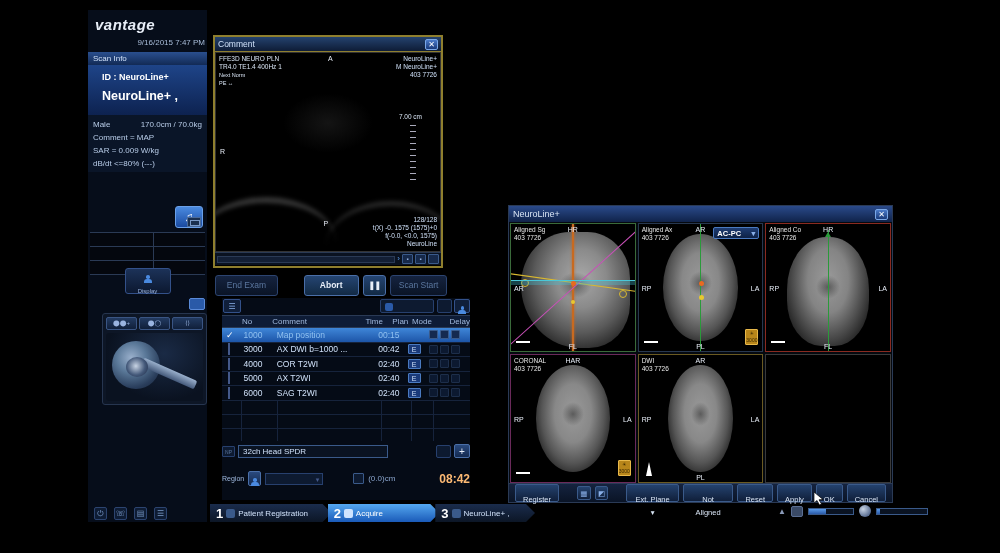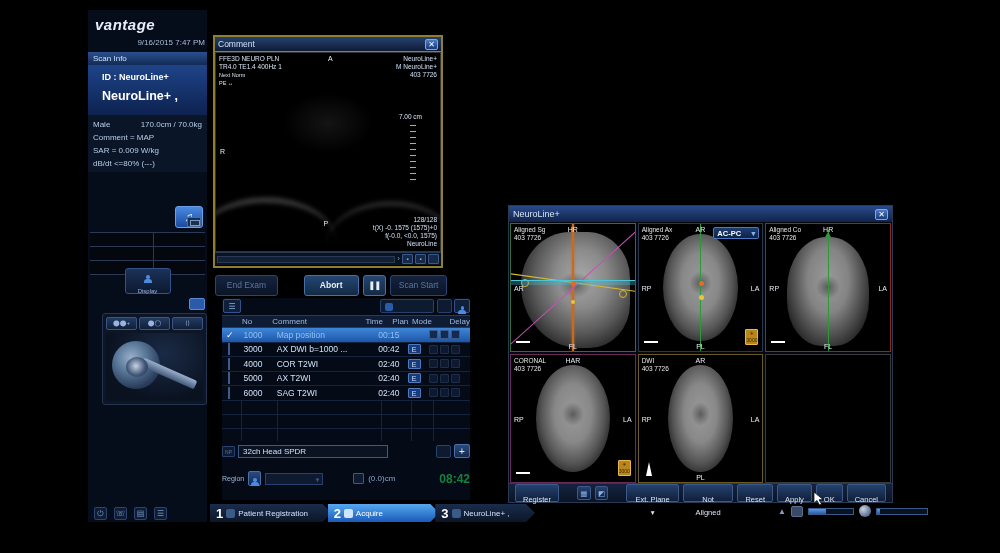--- a/index.html
+++ b/index.html
@@ -105,21 +105,21 @@
   .coil-field { width:150px; height:13px; background:#0a1322; border:1px solid #3a5a8a; color:#cfe0f8; font-size:8px; line-height:12px; padding-left:4px; }
   .coil-spacer { flex:1; }
   .dim-box { width:15px; height:13px; background:#0d1a30; border:1px solid #27406e; border-radius:2px; }
   .plus-btn { width:16px; height:14px; background:linear-gradient(#2a4a7e,#142a50); border:1px solid #4a6fa8; border-radius:2px; color:#e8eef8; font-size:10px; text-align:center; line-height:13px; }
   .region-row { display:flex; align-items:center; gap:4px; height:18px; margin-top:10px; }
   .region-lbl { color:#9fb8dd; font-size:7px; }
   .region-person { width:13px; height:15px; background:linear-gradient(#2a4a7e,#142a50); border:1px solid #4a6fa8; border-radius:2px; text-align:center; }
   .region-dd { width:58px; height:12px; background:#0d1a30; border:1px solid #27406e; color:#44598a; font-size:7px; line-height:11px; padding:0 3px; display:flex; justify-content:space-between; }
   .region-chk { width:11px; height:11px; background:#0d1a30; border:1px solid #3a5a8a; border-radius:1px; margin-left:26px; }
   .region-off { color:#8aa4cc; font-size:8px; }
-  .total-time { margin-left:auto; color:#15803d; font-size:12px; font-weight:bold; }
+  .total-time { margin-left:auto; color:#fdba74; font-size:12px; font-weight:bold; }
 
   
   .taskbar { position:absolute; left:210px; top:504px; width:325px; height:18px; display:flex; }
   .tb-tab { position:relative; height:18px; display:flex; align-items:center; gap:3px; padding:0 14px 0 6px;
             background:linear-gradient(#1a2c4c,#0c1626); clip-path:polygon(0 0, calc(100% - 9px) 0, 100% 50%, calc(100% - 9px) 100%, 0 100%); }
   .tb-tab.active { background:linear-gradient(#55a8f0,#1a5ab8); }
   .tb-num { color:#fff; font-size:13px; font-weight:bold; }
   .tb-lbl { color:#cfe0f8; font-size:8px; white-space:nowrap; }
   .tb-tab.active .tb-lbl { color:#fff; }
   .tb-ic { width:9px; height:9px; background:#3a5a8a; border-radius:2px; }

